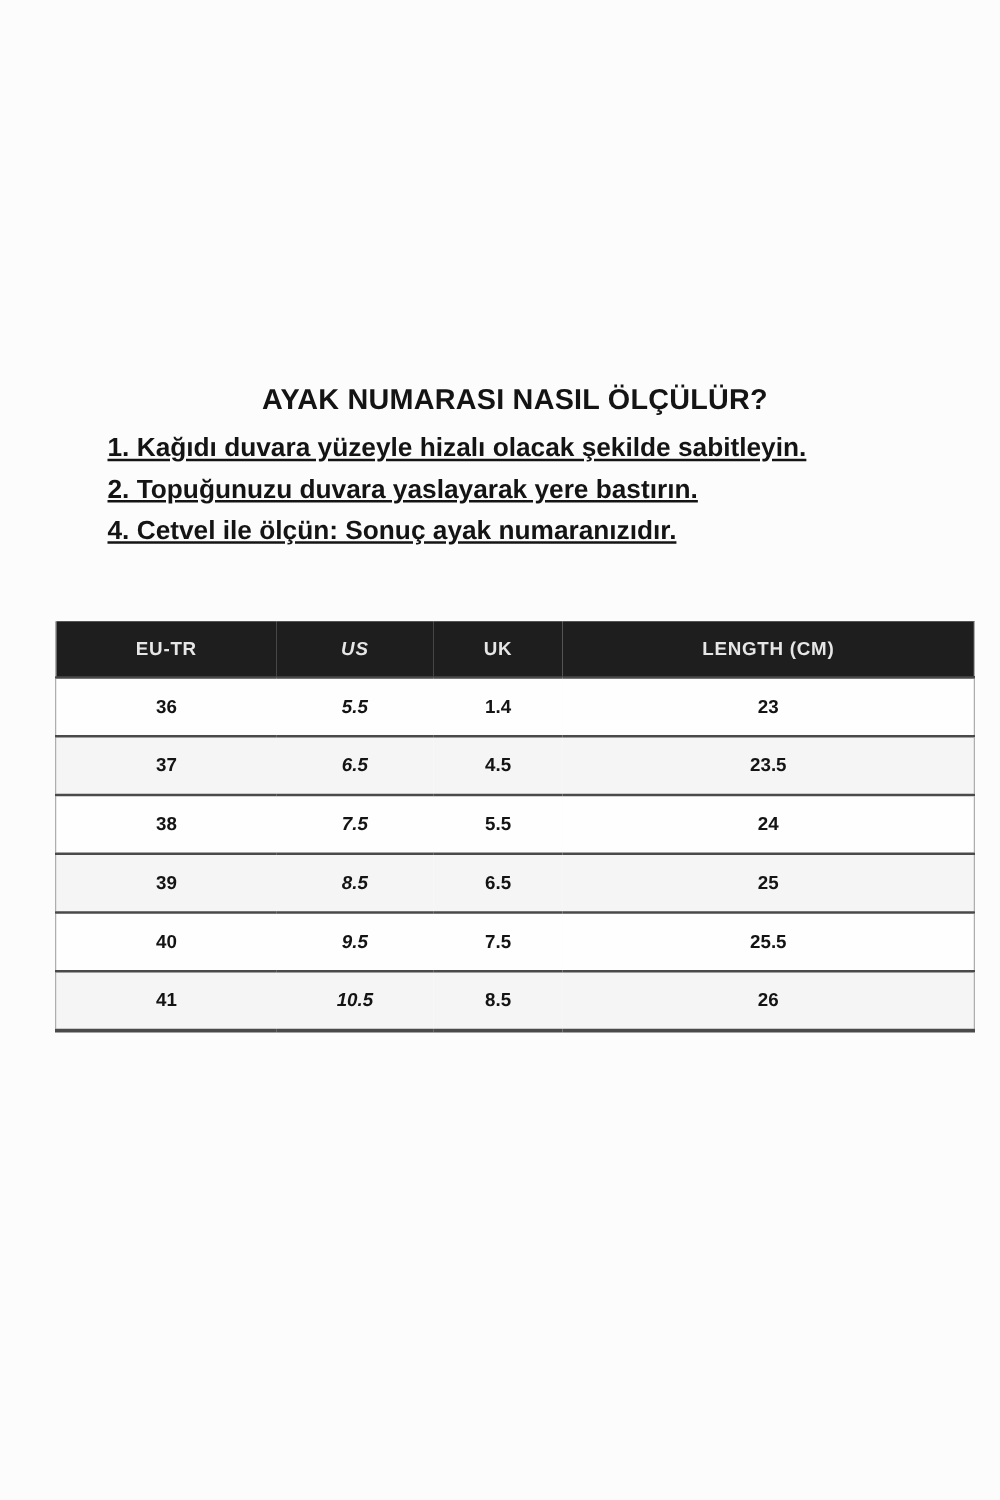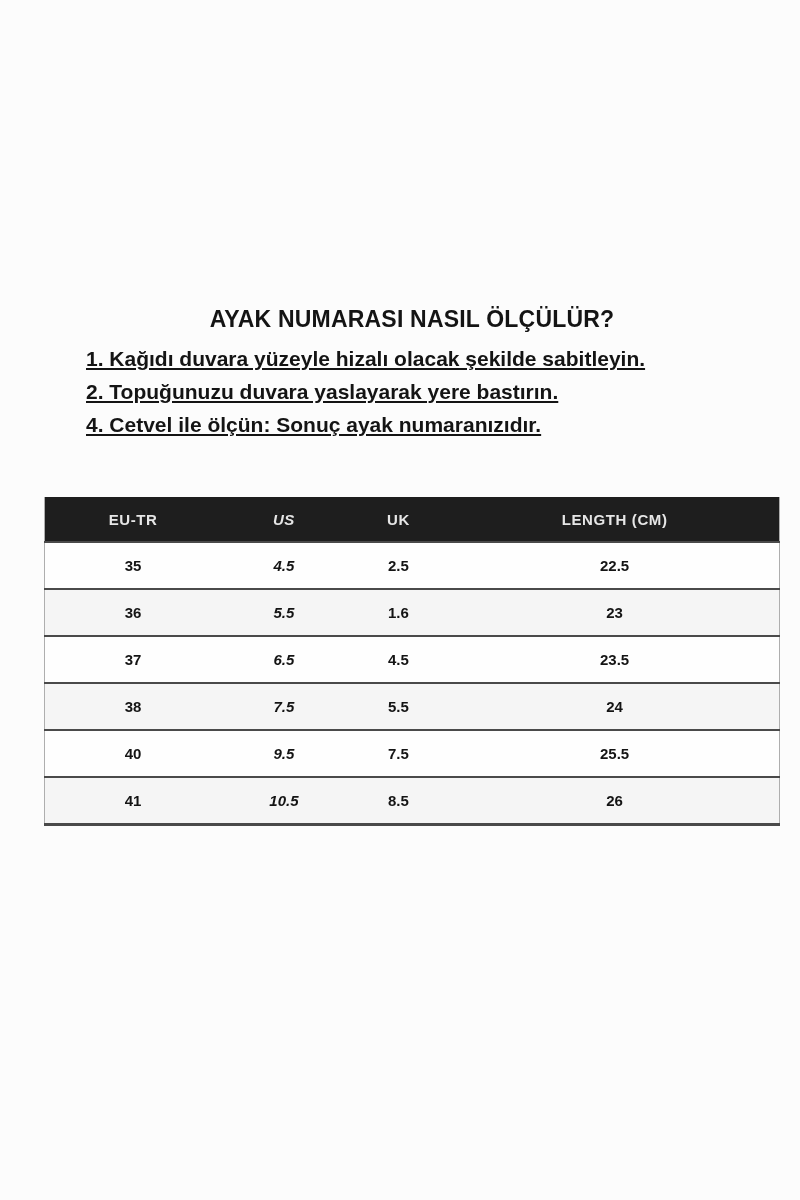--- a/index.html
+++ b/index.html
@@ -95,42 +95,42 @@
       <thead>
         <tr>
           <th>EU-TR</th>
           <th>US</th>
           <th>UK</th>
           <th>LENGTH (CM)</th>
         </tr>
       </thead>
       <tbody>
           <tr>
-            <td>35</td>
-            <td>4.5</td>
-            <td>2.5</td>
-            <td>22.5</td>
-          </tr>
-          <tr>
             <td>36</td>
             <td>5.5</td>
-            <td>1.6</td>
+            <td>1.4</td>
             <td>23</td>
           </tr>
           <tr>
             <td>37</td>
             <td>6.5</td>
             <td>4.5</td>
             <td>23.5</td>
           </tr>
           <tr>
             <td>38</td>
             <td>7.5</td>
             <td>5.5</td>
             <td>24</td>
+          </tr>
+          <tr>
+            <td>39</td>
+            <td>8.5</td>
+            <td>6.5</td>
+            <td>25</td>
           </tr>
           <tr>
             <td>40</td>
             <td>9.5</td>
             <td>7.5</td>
             <td>25.5</td>
           </tr>
           <tr>
             <td>41</td>
             <td>10.5</td>

